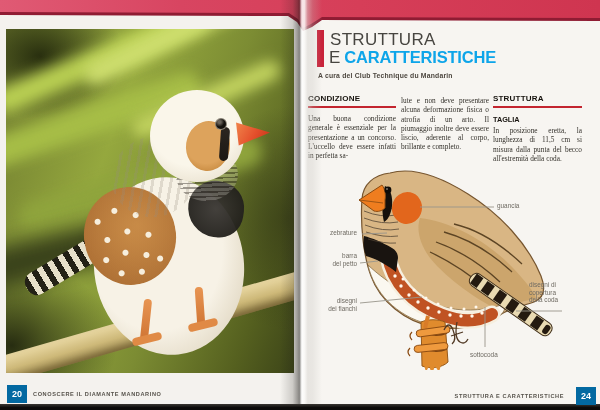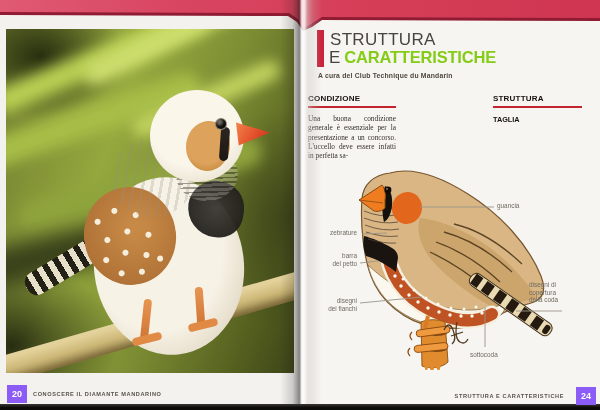--- a/index.html
+++ b/index.html
@@ -80,21 +80,21 @@
   .lg1{left:136px;top:270px;height:42px;transform:rotate(6deg);}
   .lg2{left:190px;top:258px;height:40px;transform:rotate(-4deg);}
   .ph-foot{width:30px;height:8px;border-radius:5px;background:#e08a45;transform:rotate(-14deg);}
   .ft1{left:126px;top:306px;} .ft2{left:182px;top:292px;}
 
   
   .tbar{left:317px;top:30px;width:7px;height:37px;background:#c8233a;}
   .t1{left:330px;top:31px;font-size:17px;font-weight:400;color:#474540;line-height:18px;letter-spacing:.3px;}
   .t2{left:329px;top:48px;line-height:18px;white-space:nowrap;}
   .t2 .pre{position:static;font-size:17px;font-weight:400;color:#474540;}
-  .t2 .main{position:static;font-size:16.5px;font-weight:700;color:#84cc16;letter-spacing:-.2px;margin-left:4px;}
+  .t2 .main{position:static;font-size:16.5px;font-weight:700;color:#0ea5e9;letter-spacing:-.2px;margin-left:4px;}
   .byline{left:318px;top:72px;font-size:6.8px;font-weight:700;color:#4c463e;letter-spacing:.2px;}
 
   .col{font-family:"Liberation Serif",serif;}
   .c1{left:308px;top:94px;width:88px;} .c2{left:401px;top:96px;width:88px;} .c3{left:493px;top:94px;width:89px;}
   .hd{position:static;display:block;font-family:"Liberation Sans",sans-serif;font-size:8px;font-weight:700;
       letter-spacing:.2px;color:#17130e;}
   .rule{position:static;display:block;height:2.2px;background:#c3252f;margin-top:3px;}
   .bodytxt{position:static;display:block;margin-top:6px;font-size:7.3px;line-height:9.3px;color:#33302a;text-align:justify;}
   .subhd{position:static;display:block;margin-top:7px;font-family:"Liberation Sans",sans-serif;
       font-size:7.3px;font-weight:700;color:#17130e;}
@@ -104,21 +104,21 @@
   .diagram{left:308px;top:170px;width:292px;height:200px;}
   .dlabel{font-size:6.4px;line-height:7.6px;color:#6e6a62;white-space:pre-line;z-index:30;}
   .lb-guancia{left:497px;top:202px;}
   .lb-zebrature{right:243px;top:229px;text-align:right;}
   .lb-barra{right:243px;top:252px;text-align:right;}
   .lb-fianchi{right:243px;top:297px;text-align:right;}
   .lb-coda{left:529px;top:281px;}
   .lb-sottocoda{left:470px;top:351px;}
 
   
-  .pgbox{width:20px;height:18px;background:#8b5cf6;color:#fff;font-size:9px;font-weight:700;
+  .pgbox{width:20px;height:18px;background:#0369a1;color:#fff;font-size:9px;font-weight:700;
     text-align:center;line-height:18px;z-index:50;}
   .pb20{left:7px;top:385px;} .pb21{left:576px;top:387px;}
   .ftxt{font-size:5.6px;font-weight:700;letter-spacing:.6px;color:#57534c;z-index:50;}
   .ft20{left:33px;top:391px;} .ft21{right:36px;top:393px;}
 </style>
 </head>
 <body>
 
 <div class="scan">
 
@@ -157,24 +157,28 @@
   <div class="t2">
     <span class="pre">E</span><span class="main">CARATTERISTICHE</span>
   </div>
   <div class="byline">A cura del Club Technique du Mandarin</div>
 
   <div class="col c1">
     <span class="hd">CONDIZIONE</span>
     <span class="rule"></span>
     <span class="bodytxt">Una buona condizione generale è essenziale per la presentazione a un concorso. L'uccello deve essere infatti in perfetta sa-</span>
   </div>
+  <div class="col c2">
+    <span class="bodytxt" style="margin-top:0">lute e non deve presentare alcuna deformazione fisica o atrofia di un arto. Il piumaggio inoltre deve essere liscio, aderente al corpo, brillante e completo.</span>
+  </div>
   <div class="col c3">
     <span class="hd">STRUTTURA</span>
     <span class="rule"></span>
     <span class="subhd">TAGLIA</span>
+    <span class="bodytxt">In posizione eretta, la lunghezza di 11,5 cm si misura dalla punta del becco all'estremità della coda.</span>
   </div>
 
   <svg class="diagram" viewBox="0 0 292 200" width="292" height="200">
     <path d="M54,29 C55,14 66,5 82,3 C103,-3 130,5 160,24 C192,44 220,74 233,106 C238,119 236,128 226,132 C214,136 200,139 190,146 C176,156 150,161 126,157 C97,152 72,131 63,106 C56,88 52,56 54,29 Z" fill="#d9b684" stroke="#76552f" stroke-width="1.2"></path>
     <path d="M112,48 C145,52 180,72 205,98 C218,112 226,122 228,128 C215,132 200,134 190,140 C170,130 140,110 122,88 C112,74 108,60 112,48 Z" fill="#c9a267" opacity="0.85"></path>
     <g stroke="#5c4424" stroke-width="1.3" fill="none">
       <path d="M128,72 Q162,84 192,112"></path>
         <path d="M136,62 Q172,72 204,102"></path>
       <path d="M146,54 Q180,62 214,94"></path>
         <path d="M122,82 Q152,96 180,120"></path>

